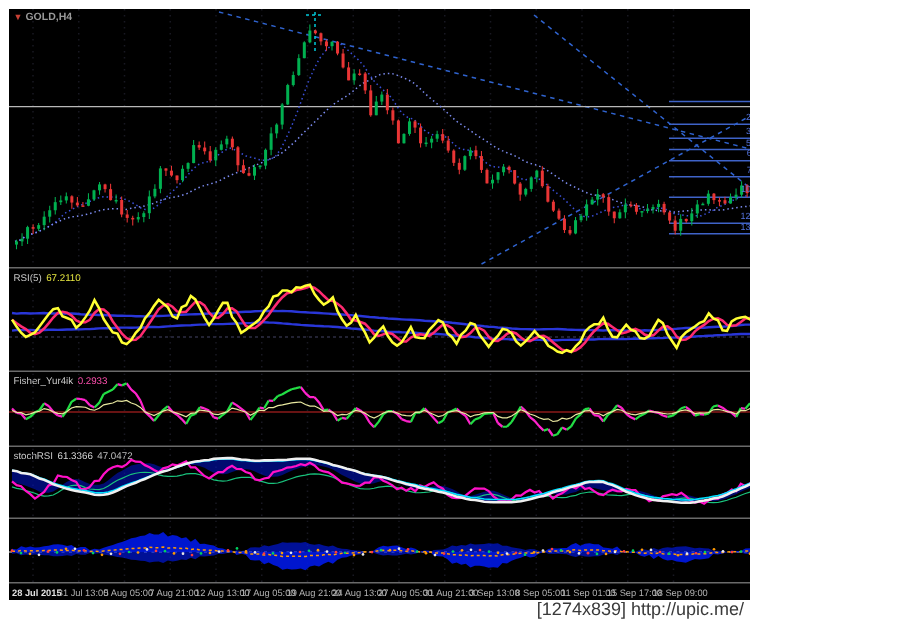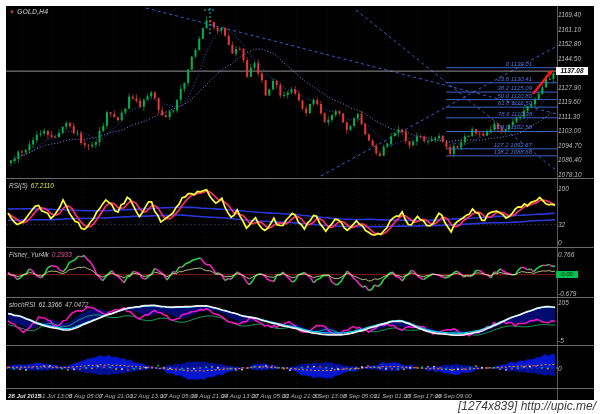--- a/index.html
+++ b/index.html
@@ -1,17 +1,17 @@
 <!DOCTYPE html>
 <html><head>
 <meta charset="utf-8">
 <style>
   html,body{margin:0;padding:0;background:#fff;}
-  .page{position:relative;width:600px;height:414px;background:#ffffff;overflow:hidden;
-        font-family:"Liberation Sans",sans-serif;font-style:italic;}
+  .page{position:relative;width:500px;height:414px;background:#ffffff;overflow:hidden;
+        font-family:"Liberation Sans",sans-serif;}
   .frame{position:absolute;left:6px;top:6px;width:588px;height:394px;background:#000;}
   .panel-svg{position:absolute;left:0;display:block;}
   .sep{position:absolute;left:0;width:588px;height:1px;background:#6a6a6a;}
   .vsep{position:absolute;top:0;width:1px;height:394px;background:#5a5a5a;left:551px;}
   .symbol-label{position:absolute;left:3px;top:2px;font-size:7px;font-weight:bold;color:#9a9a9a;letter-spacing:0;}
   .sym-icon{color:#c94135;font-size:6px;margin-right:2px;}
   .ptitle{position:absolute;left:3px;font-size:6.5px;color:#c8c8c8;white-space:nowrap;}
   .ptitle .v1{color:#e8e840;margin-left:3px;}
   .ptitle .v2{color:#ff4fae;margin-left:3px;}
   .ptitle .v3{color:#d8d8d8;margin-left:3px;}

